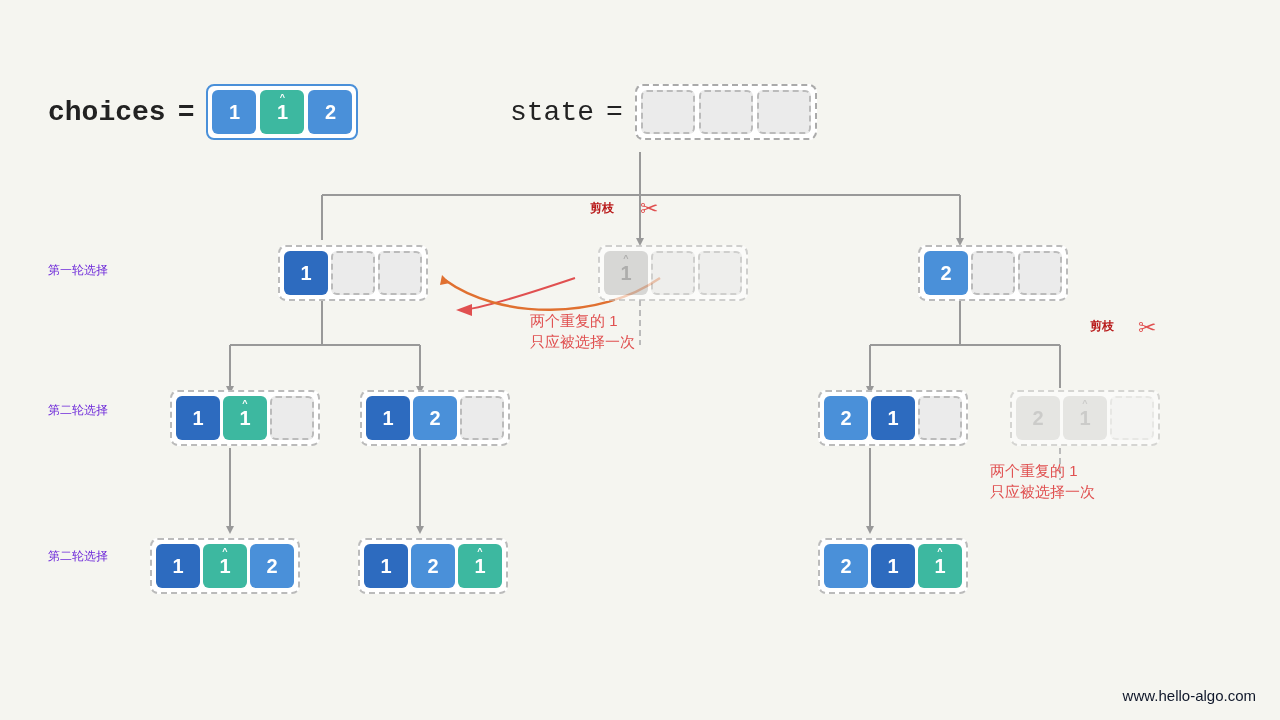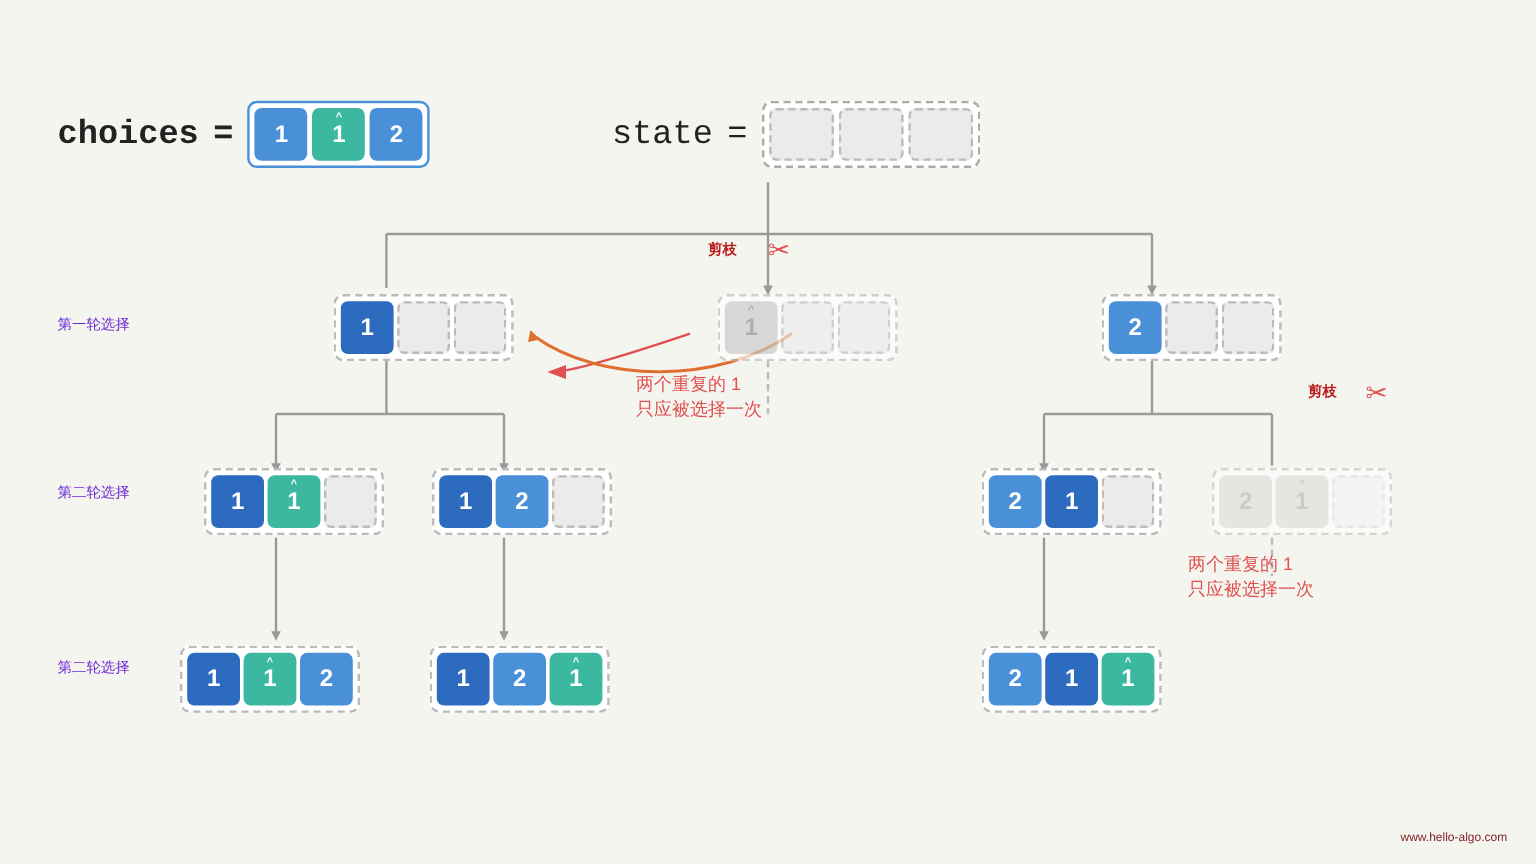--- a/index.html
+++ b/index.html
@@ -160,22 +160,22 @@
       color: #e05050;
       font-size: 15px;
       font-weight: 500;
       line-height: 1.4;
     }
 
     .watermark {
       position: absolute;
       bottom: 16px;
       right: 24px;
-      color: #7f1d1d;
-      font-size: 10px;
+      color: #0f172a;
+      font-size: 15px;
     }
   </style>
 </head>
 <body>
 
 <div class="main-container">
 
   <svg class="svg-overlay">
 
     <line x1="640" y1="152" x2="640" y2="195" stroke="#999" stroke-width="2"></line>

